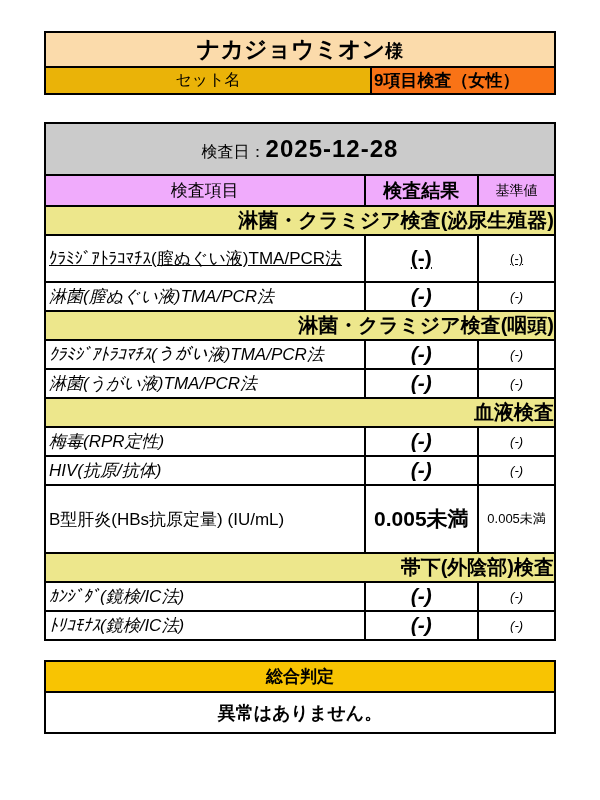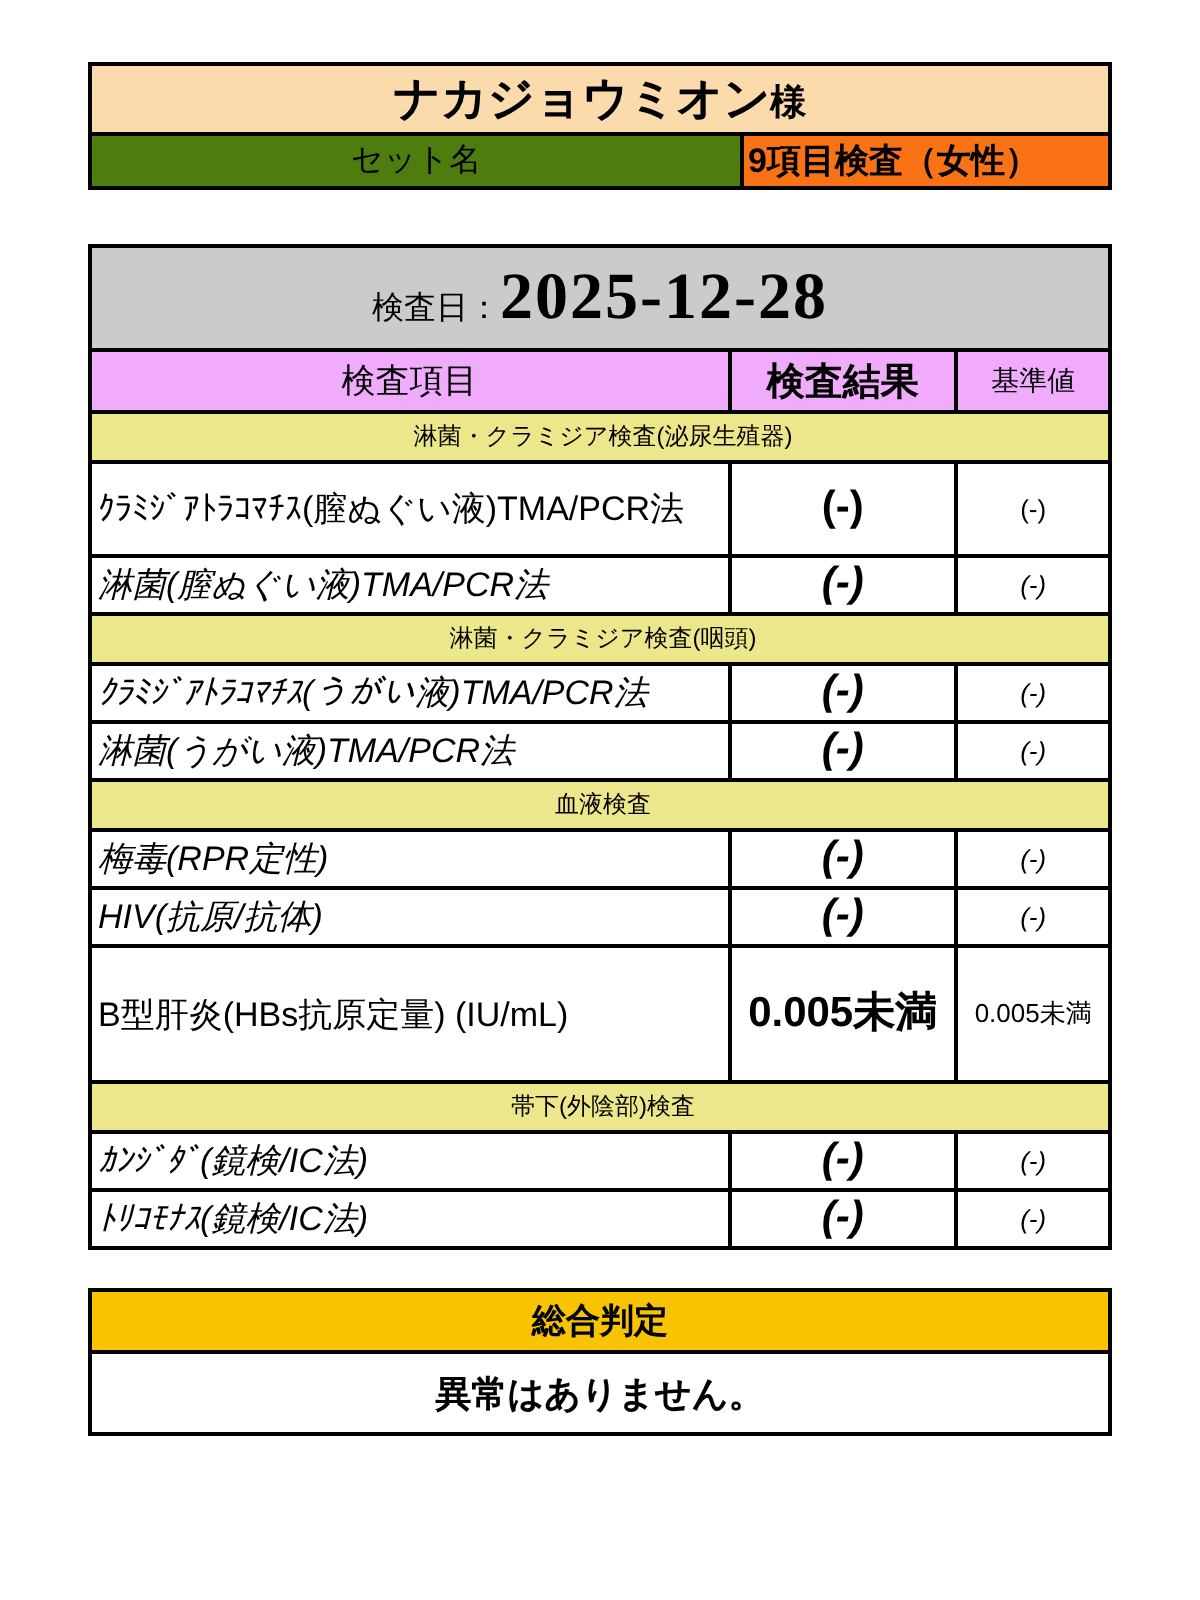--- a/index.html
+++ b/index.html
@@ -32,21 +32,21 @@
   .name-table { width: 512px; margin: 31px auto 0 auto; }
   .name-cell {
     background: #FBDBAB;
     text-align: center;
     font-weight: bold;
     font-size: 23px;
     height: 29px;
   }
   .honorific { font-size: 18px; }
   .set-label {
-    background: #4d7c0f;
+    background: #eab308;
     text-align: center;
     font-size: 16px;
     width: 322px;
     height: 23px;
   }
   .set-value {
     background: #f97316;
     font-weight: bold;
     font-size: 17px;
     padding: 0 2px;
@@ -54,44 +54,45 @@
 
   
   .report-table { width: 512px; margin: 27px auto 0 auto; }
   .date-row td {
     background: #CBCBCB;
     height: 48px;
     text-align: center;
     vertical-align: middle;
   }
   .date-label { font-size: 16px; }
-  .date-value { font-size: 33px; font-weight: bold; letter-spacing: 1px; font-family: Liberation Serif, serif; }
+  .date-value { font-size: 24px; font-weight: bold; letter-spacing: 1px; }
   .head-row td { background: #f0abfc; height: 27px; text-align: center; }
   .col-item  { width: 322px; font-size: 17px; }
   .col-result{ width: 112px; font-size: 19px; font-weight: bold; }
   .col-ref   { width: 74px;  font-size: 14px; }
   .section-row td {
     background: #EDE78C;
-    font-size: 12px;
+    font-size: 20px;
     height: 23px;
     padding: 0 0 0 3px;
-    text-align: center;
+    text-align: right;
+    font-weight: bold;
   }
   .item-cell { font-size: 17px; padding: 2px 1px 2px 3px; text-align: left; }
   .result-cell {
     text-align: center;
     font-weight: bold;
     font-size: 21px;
     line-height: 1.15;
     padding: 0 7px;
     word-break: break-all;
   }
   .ref-cell { text-align: center; font-size: 13px; padding: 0 1px; }
   tr.r-normal { height: 29px; font-style: italic; }
-  tr.r-two   { height: 47px; }
+  tr.r-two   { height: 47px; text-decoration: underline; }
   tr.r-tall  { height: 68px; }
 
   
   .judgment-table { width: 512px; margin: 19px auto 0 auto; }
   .judgment-header td {
     background: #F8C402;
     font-weight: bold;
     font-size: 17px;
     text-align: center;
     height: 27px;

